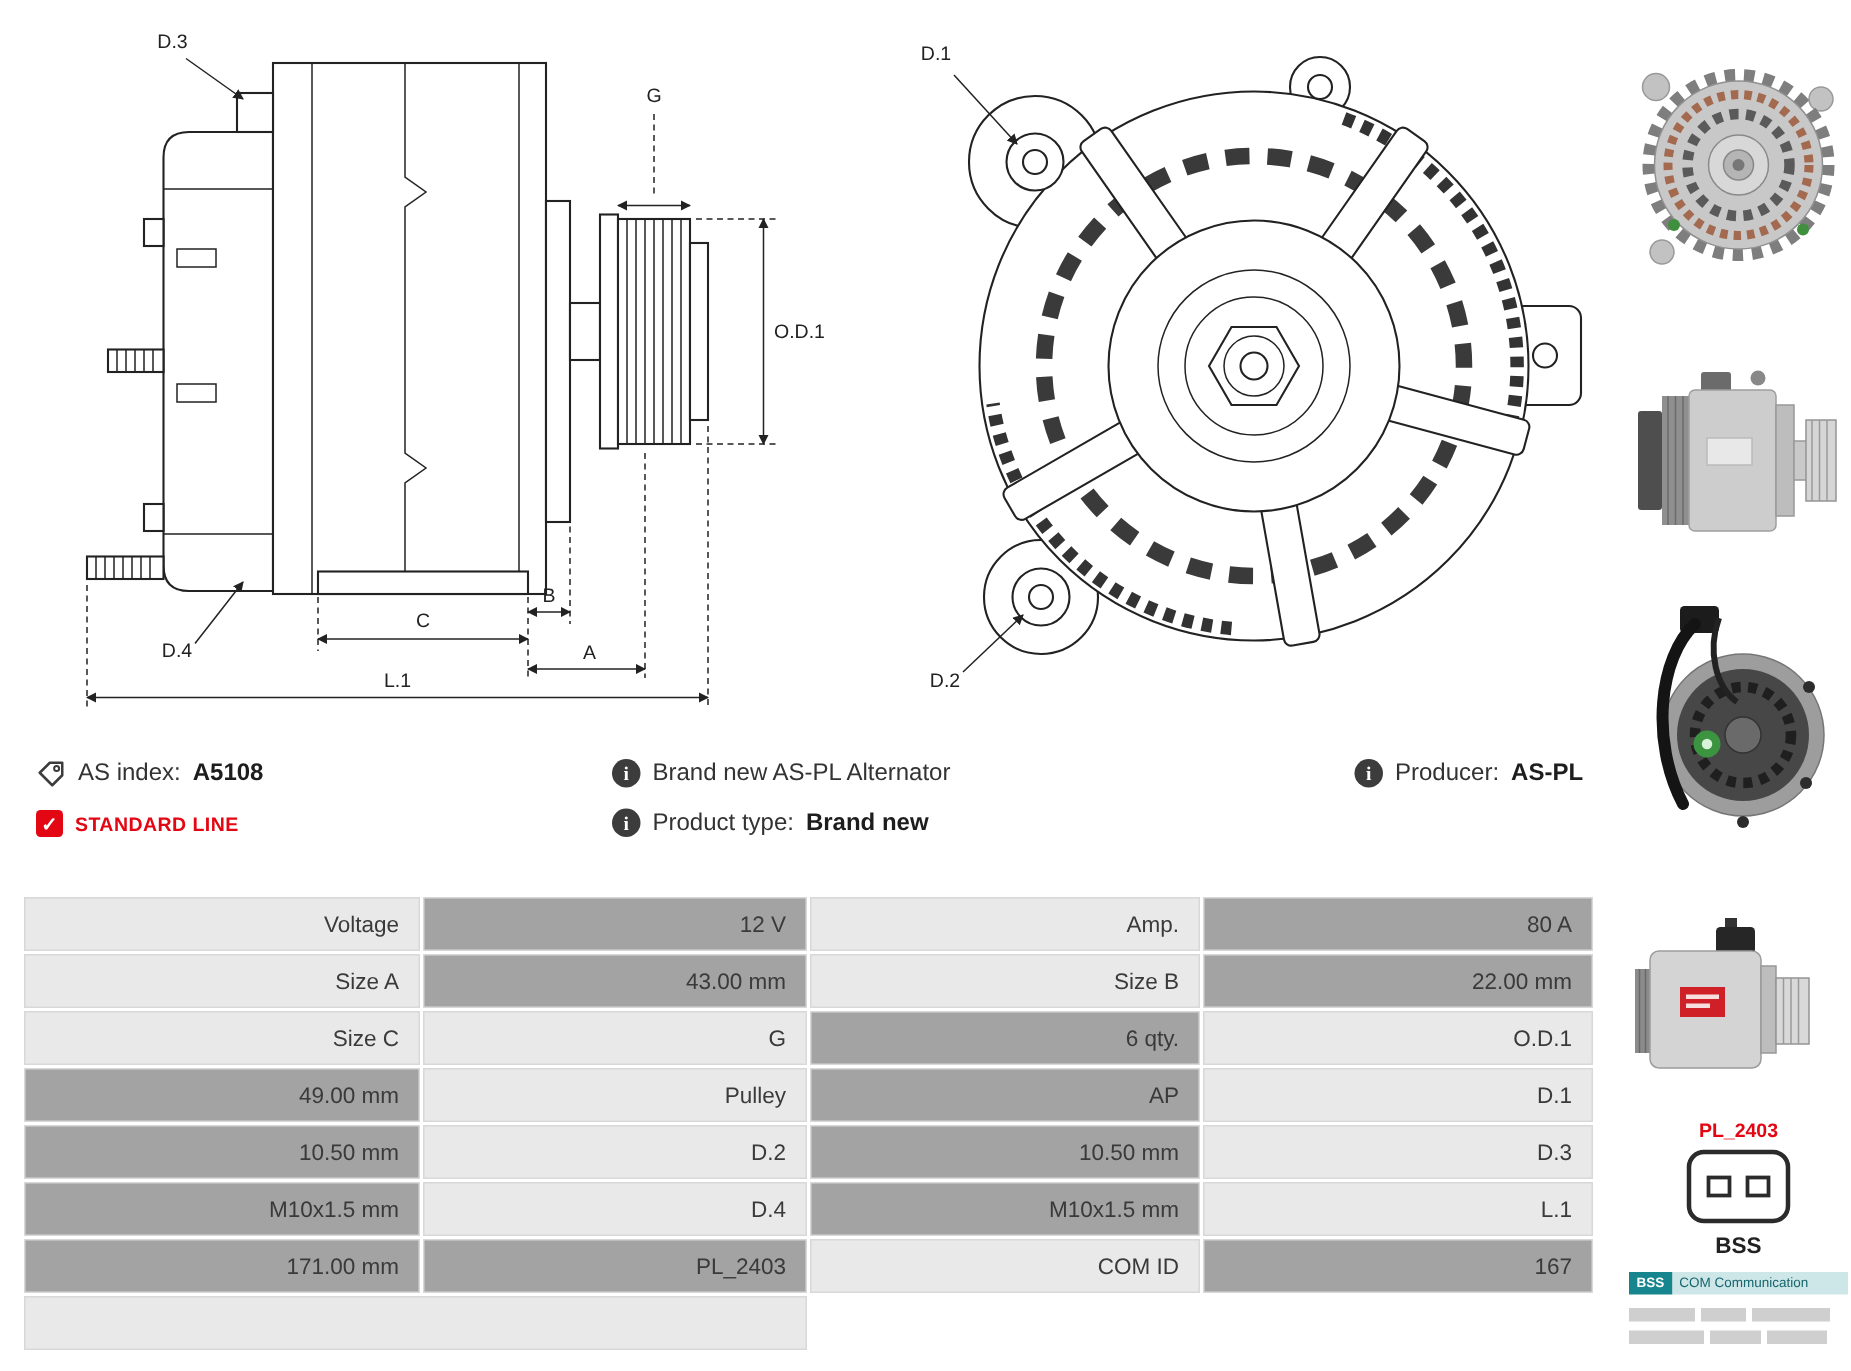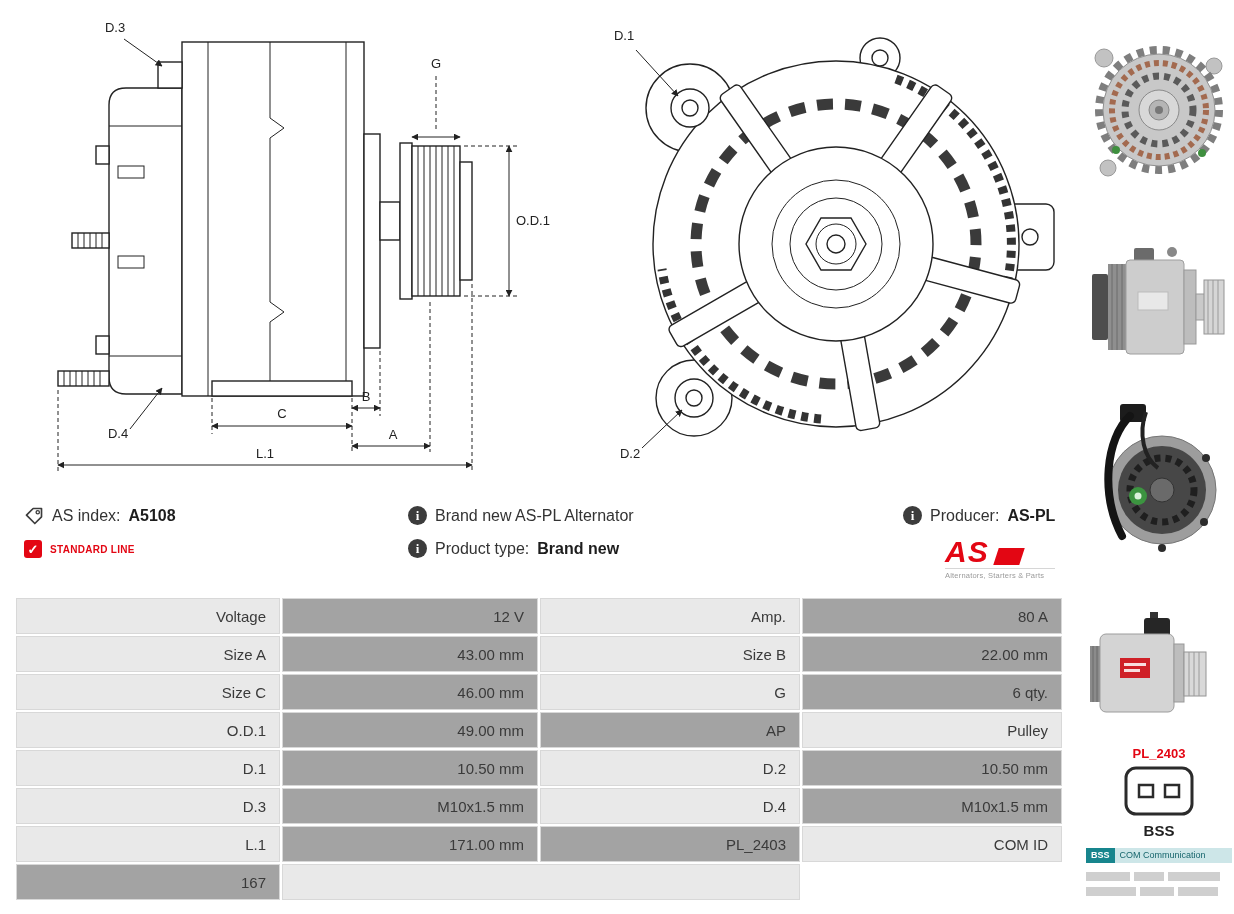--- a/index.html
+++ b/index.html
@@ -24,21 +24,21 @@
   .com-badge .tag-left  { background: #17858d; color: #fff; font-weight: bold; padding: 0 5px; }
   .com-badge .tag-right { background: #cde6e8; color: #17666d; padding: 0 5px; flex: 1; white-space: nowrap; overflow: hidden; }
   .bars { position: absolute; left: 0; top: 872px; width: 146px; }
   .bar-row { display: flex; gap: 4px; margin-bottom: 6px; }
   .bar { height: 9px; background: #cfcfcf; }
 
   
   .info-col { position: absolute; display: flex; flex-direction: column; gap: 14px; font-size: 16px; color: #333; justify-content: flex-end; }
   .info-line { display: flex; align-items: center; gap: 8px; white-space: nowrap; }
   .info-line b { color: #1d1d1d; }
-  .std-line { color: #e30613; font-weight: bold; font-size: 10px; letter-spacing: .3px; }
+  .std-line { color: #e30613; font-weight: bold; font-size: 13px; letter-spacing: .3px; }
   .i-badge { display: inline-flex; width: 19px; height: 19px; border-radius: 50%; background: #3c3c3c; color: #fff;
              align-items: center; justify-content: center; font: bold 13px "Liberation Serif", serif; flex: none; }
   .chk-badge { display: inline-flex; width: 18px; height: 18px; border-radius: 3px; background: #e30613; color: #fff;
                align-items: center; justify-content: center; font: bold 13px "Liberation Sans", sans-serif; flex: none; }
   .asl-logo { margin-left: 42px; }
   .asl-row { display: flex; align-items: flex-end; }
   .asl-text { color: #e30613; font-weight: 800; font-style: italic; font-size: 30px; line-height: 26px; letter-spacing: 1px; }
   .asl-flag { width: 26px; height: 17px; background: #e30613; transform: skewX(-18deg); margin-left: 7px; }
   .asl-caption { font-size: 7.5px; color: #9a9a9a; letter-spacing: .2px; margin-top: 3px; border-top: 1px solid #d6d6d6; padding-top: 2px; }
 
@@ -294,49 +294,41 @@
       <b>Brand new</b>
     </div>
   </div>
 
   <div class="info-col" style="left:903px;top:506px;">
     <div class="info-line">
       <span class="i-badge">i</span>
       <span>Producer:</span>
       <b>AS-PL</b>
     </div>
-    <div class="asl-logo">
-      <div class="asl-row">
-        <span class="asl-text">AS</span>
-        <span class="asl-flag"></span>
-      </div>
-      <div class="asl-caption">Alternators, Starters &amp; Parts</div>
-    </div>
   </div>
 
   <section class="spec-table">
     <div class="cell lab">Voltage</div>
     <div class="cell">12 V</div>
     <div class="cell lab">Amp.</div>
     <div class="cell">80 A</div>
 
     <div class="cell lab">Size A</div>
     <div class="cell">43.00 mm</div>
     <div class="cell lab">Size B</div>
     <div class="cell">22.00 mm</div>
 
     <div class="cell lab">Size C</div>
-    <div class="cell">46.00 mm</div>
     <div class="cell lab">G</div>
     <div class="cell">6 qty.</div>
 
     <div class="cell lab">O.D.1</div>
     <div class="cell">49.00 mm</div>
+    <div class="cell lab">Pulley</div>
     <div class="cell">AP</div>
-    <div class="cell lab">Pulley</div>
 
     <div class="cell lab">D.1</div>
     <div class="cell">10.50 mm</div>
     <div class="cell lab">D.2</div>
     <div class="cell">10.50 mm</div>
 
     <div class="cell lab">D.3</div>
     <div class="cell">M10x1.5 mm</div>
     <div class="cell lab">D.4</div>
     <div class="cell">M10x1.5 mm</div>

